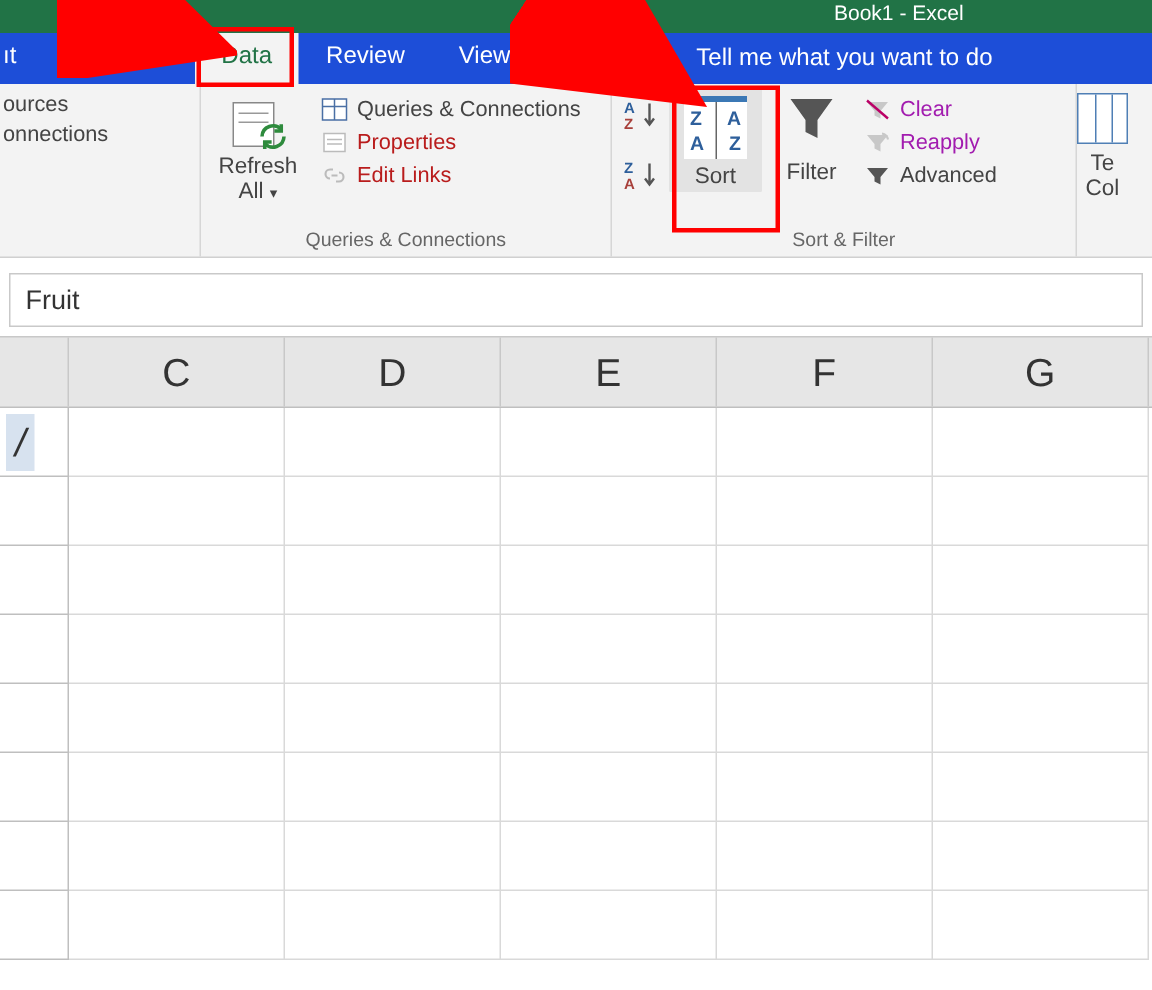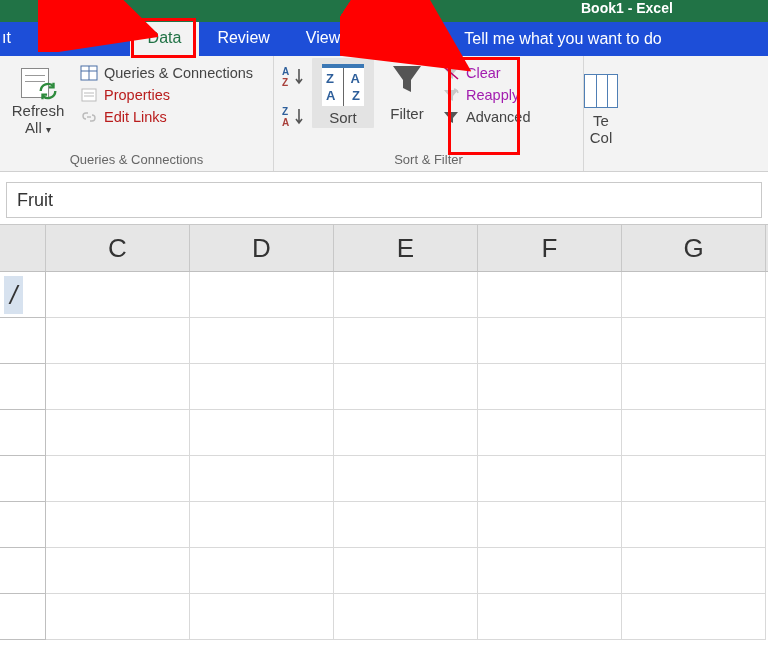--- a/index.html
+++ b/index.html
@@ -20,23 +20,23 @@
     height: 22px;
     color: #fff;
     font-size: 14px;
     display: flex;
     justify-content: center;
     padding-top: 0px;
     position: relative;
   }
   .title-bar span {
     position: absolute;
-    left: 581px;
+    left: 556px;
     top: 0;
-    font-weight: 700;
+    font-weight: 400;
   }
 
   
   .tab-strip {
     background: #1d4ed8;
     height: 34px;
     display: flex;
     align-items: stretch;
     padding-left: 0;
     position: relative;
@@ -185,21 +185,21 @@
     padding-top: 6px;
     padding-left: 4px;
   }
   .g3 .optrow {
     display: flex; align-items: center; gap: 6px;
     font-size: 14.5px; padding: 3px 0;
   }
   .g3 .optrow.dis { color: #a21caf; }
 
   
-  .g4 { width: 48px; border-right:none;margin-top:12px; }
+  .g4 { width: 48px; border-right:none; }
   .g4 .stub { padding-top: 6px; text-align:center; font-size:15px; line-height:17px; color:#444; }
   .g4 .tcicon {
     width: 34px; height: 34px; margin: 0 auto 4px auto; border:1px solid #4f7fb5;
     position:relative; background:#fff;
   }
   .g4 .tcicon:before, .g4 .tcicon:after {
     content:""; position:absolute; top:0; bottom:0; width:1px; background:#4f7fb5;
   }
   .g4 .tcicon:before { left:11px; }
   .g4 .tcicon:after  { left:22px; }
@@ -292,20 +292,29 @@
     <svg class="bulb" viewBox="0 0 24 24" fill="none" stroke="#fff" stroke-width="1.6">
       <circle cx="12" cy="10" r="6"></circle>
         <path d="M10 18h4M10 21h4M9 16c0-2 6-2 6 0"></path>
     </svg>
     <span>Tell me what you want to do</span>
   </div>
 </div>
 
 <div class="ribbon">
 
+  <div class="group g1">
+    <div class="group-body">
+      <div class="stack">
+        <div class="item">ources</div>
+        <div class="item">onnections</div>
+      </div>
+    </div>
+    <div class="group-label">&nbsp;</div>
+  </div>
 
   <div class="group g2">
     <div class="group-body">
       <div class="refresh-btn">
         <div class="refresh-icon">
           <div class="sheet"></div>
           <svg class="arrows" width="22" height="22" viewBox="0 0 24 24" fill="none" stroke="#2e8b3d" stroke-width="2.6">
             <path d="M4 12a8 8 0 0 1 14-5"></path>
               <path d="M18 3v5h-5"></path>
             <path d="M20 12a8 8 0 0 1-14 5"></path>

